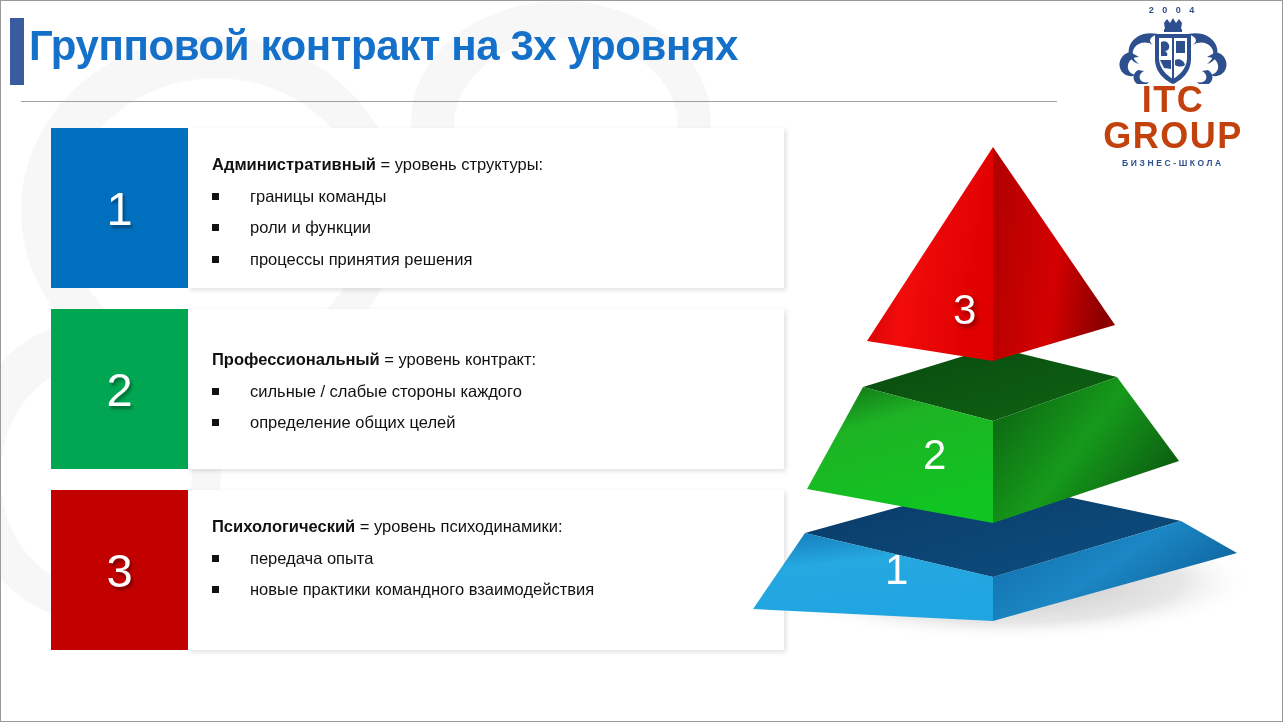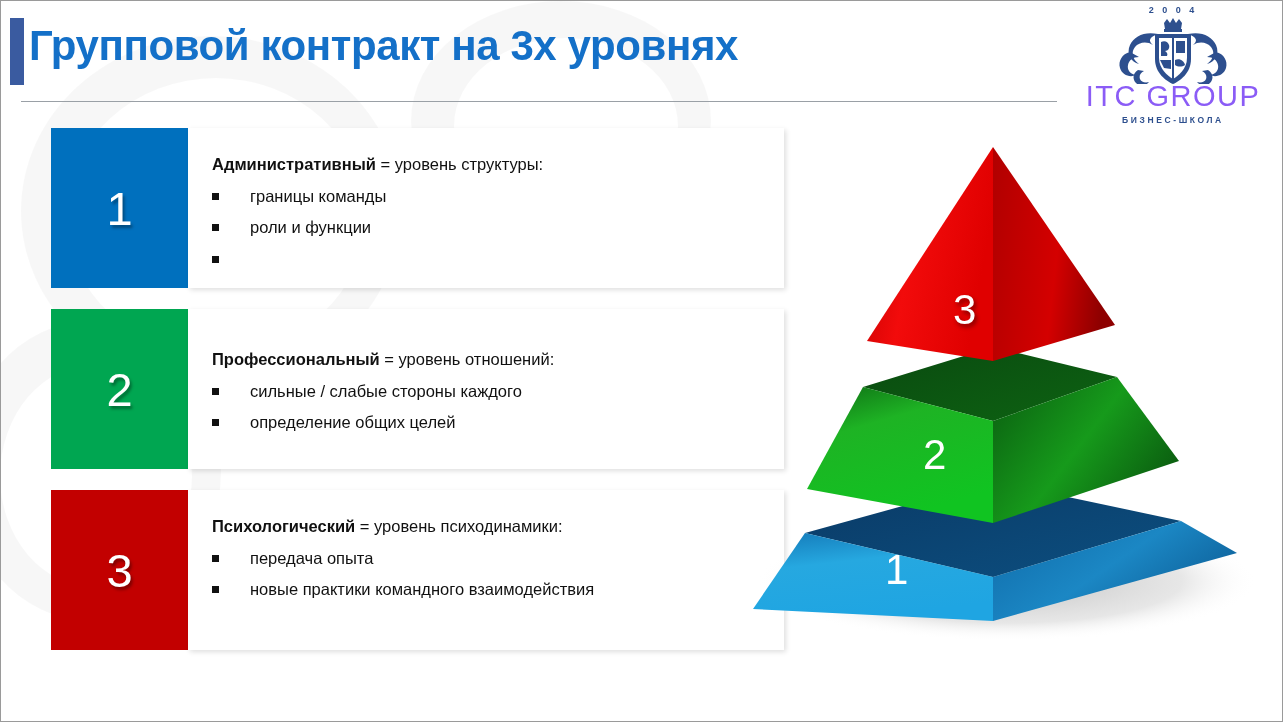--- a/index.html
+++ b/index.html
@@ -58,23 +58,23 @@
   }
   .logo-year {
     font-size: 9px;
     letter-spacing: 3px;
     color: #2d4f8e;
     margin-top: 2px;
     font-weight: bold;
   }
   .logo-crest { display: block; margin: -1px auto 0; }
   .logo-name {
-    font-size: 29px;
-    font-weight: normal;
-    color: #8b5cf6;
+    font-size: 36px;
+    font-weight: bold;
+    color: #c2410c;
     letter-spacing: 1.5px;
     line-height: 1;
     margin-top: -2px;
   }
   .logo-sub {
     font-size: 8.5px;
     font-weight: bold;
     color: #2d4f8e;
     letter-spacing: 2.6px;
     margin-top: 4px;
@@ -216,32 +216,32 @@
     <div class="num-box" style="background:#0070be;">
       <span>1</span>
     </div>
     <div class="text-panel">
       <div class="panel-head">
         <b>Административный</b><span> = уровень структуры:</span>
       </div>
       <ul class="bullets">
         <li><span class="bmark"></span><span>границы команды</span></li>
         <li><span class="bmark"></span><span>роли и функции</span></li>
-        <li><span class="bmark"></span></li>
+        <li><span class="bmark"></span><span>процессы принятия решения</span></li>
       </ul>
     </div>
   </div>
 
   <div class="level-row" style="top:308px;">
     <div class="num-box" style="background:#00a651;">
       <span>2</span>
     </div>
     <div class="text-panel" style="padding-top:40px;">
       <div class="panel-head">
-        <b>Профессиональный</b><span> = уровень отношений:</span>
+        <b>Профессиональный</b><span> = уровень контракт:</span>
       </div>
       <ul class="bullets">
         <li><span class="bmark"></span><span>сильные / слабые стороны каждого</span></li>
         <li><span class="bmark"></span><span>определение общих целей</span></li>
       </ul>
     </div>
   </div>
 
   <div class="level-row" style="top:489px;">
     <div class="num-box" style="background:#c20000;">

